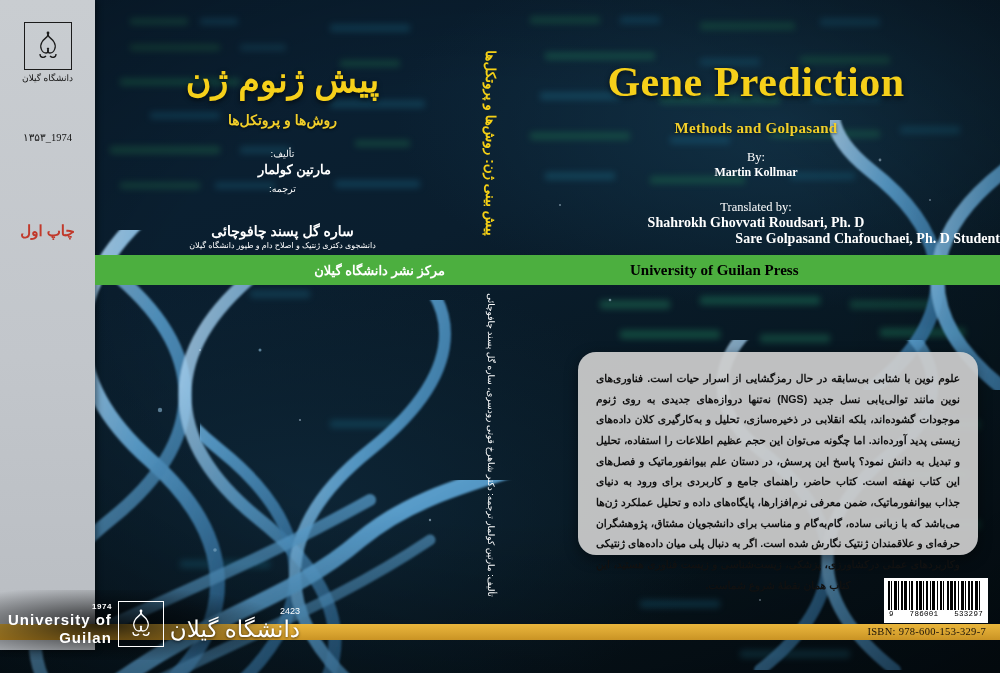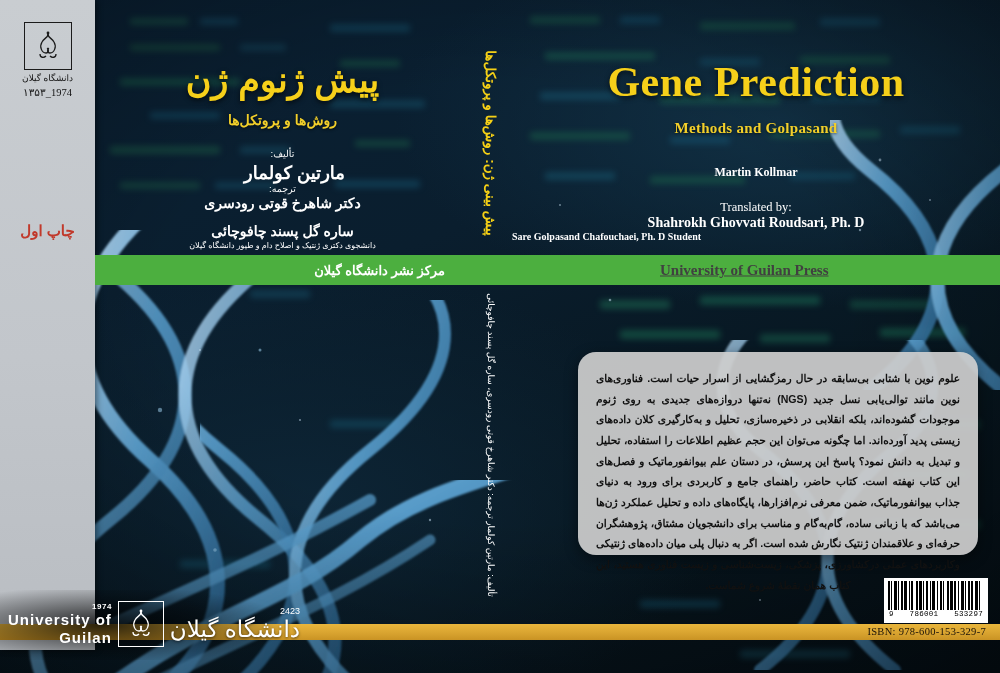--- a/index.html
+++ b/index.html
@@ -42,21 +42,21 @@
   }
   .flap-logo{
     position:absolute;left:0;right:0;top:22px;
     display:flex;flex-direction:column;align-items:center;gap:3px;
   }
   .crest{
     width:46px;height:46px;border:1.5px solid #1b1b1b;
     display:flex;align-items:center;justify-content:center;background:transparent;
   }
   .flap-uni-fa{font-size:9px;color:#141414;letter-spacing:.5px;direction:rtl;}
-  .flap-year{font-size:10.5px;color:#141414;letter-spacing:.5px;font-family:"Liberation Serif",serif;}
+  .flap-year{font-size:10.5px;color:#141414;letter-spacing:.5px;font-family:"Liberation Serif",serif;margin-top:45px;}
   .flap-edition{
     position:absolute;left:0;right:0;top:222px;text-align:center;
     font-size:15px;color:#c1392b;direction:rtl;font-weight:bold;
   }
 
   
   .spine{
     position:absolute;left:470px;top:0;width:42px;height:673px;
   }
   .spine-title,.spine-authors{
@@ -75,24 +75,23 @@
   
   .green-band{
     position:absolute;left:95px;top:255px;width:905px;height:30px;
     background:#4caf3f;
   }
   .green-band .gb-fa{
     position:absolute;right:555px;top:50%;transform:translateY(-50%);
     color:#fff;font-size:13px;direction:rtl;font-weight:bold;white-space:nowrap;
   }
   .green-band .gb-en{
-    position:absolute;left:565px;top:50%;transform:translateY(-50%);
-    color:#404040;font-size:15px;font-weight:bold;white-space:nowrap;
+    position:absolute;left:535px;top:50%;transform:translateY(-50%);
+    color:#000000;font-size:15px;font-weight:bold;white-space:nowrap;
     font-family:"Liberation Serif",serif;
-    text-decoration:underline;
   }
 
   
   .front{position:absolute;left:512px;top:0;width:488px;height:255px;}
   .front-title{
     position:absolute;left:0;right:0;top:58px;text-align:center;
     color:#f6d01a;font-family:"Liberation Serif",serif;
     font-size:42px;font-weight:bold;letter-spacing:.5px;
     text-shadow:0 2px 5px rgba(0,0,0,.65);
   }
@@ -114,44 +113,44 @@
   .front-tby{
     position:absolute;left:0;right:0;top:200px;text-align:center;
     color:#ffffff;font-family:"Liberation Serif",serif;font-size:12.5px;
   }
   .front-tr1{
     position:absolute;left:0;right:0;top:215px;text-align:center;
     color:#ffffff;font-family:"Liberation Serif",serif;
     font-size:14px;font-weight:bold;
   }
   .front-tr2{
-    position:absolute;left:0;right:0;top:231px;text-align:left;
+    position:absolute;left:0;right:0;top:231px;text-align:right;
     color:#ffffff;font-family:"Liberation Serif",serif;
-    font-size:10px;font-weight:bold;
+    font-size:14px;font-weight:bold;
   }
 
   
   .back-head{position:absolute;left:95px;top:0;width:375px;height:255px;direction:rtl;}
   .bh-title{
     position:absolute;left:0;right:0;top:60px;text-align:center;
     color:#f6d01a;font-size:35px;font-weight:bold;
     text-shadow:0 2px 5px rgba(0,0,0,.65);
   }
   .bh-sub{
     position:absolute;left:0;right:0;top:112px;text-align:center;
     color:#f2cf2a;font-size:14px;font-weight:bold;
     text-shadow:0 1px 3px rgba(0,0,0,.6);
   }
   .bh-lbl1{
     position:absolute;left:0;right:0;top:148px;text-align:center;
     color:#ffffff;font-size:9.5px;
   }
   .bh-author{
     position:absolute;left:0;right:0;top:162px;text-align:center;
-    color:#ffffff;font-size:18px;font-weight:bold;padding-left:24px;
+    color:#ffffff;font-size:13px;font-weight:bold;padding-left:24px;
   }
   .bh-lbl2{
     position:absolute;left:0;right:0;top:183px;text-align:center;
     color:#ffffff;font-size:9.5px;
   }
   .bh-tr1{
     position:absolute;left:0;right:0;top:195px;text-align:center;
     color:#ffffff;font-size:14px;font-weight:bold;
   }
   .bh-tr1aff{
@@ -432,33 +431,33 @@
     </div>
     <div class="flap-edition">چاپ اول</div>
   </div>
 
   <div class="back-head">
     <div class="bh-title">پیش ژنوم ژن</div>
     <div class="bh-sub">روش‌ها و پروتکل‌ها</div>
     <div class="bh-lbl1">تألیف:</div>
     <div class="bh-author">مارتین کولمار</div>
     <div class="bh-lbl2">ترجمه:</div>
-    <div class="bh-tr1">دکتر شاهرخ قوتی رودسری</div>
     <div class="bh-tr2">ساره گل پسند چافوچائی</div>
     <div class="bh-tr2aff">دانشجوی دکتری ژنتیک و اصلاح دام و طیور دانشگاه گیلان</div>
   </div>
 
   <div class="spine">
     <div class="spine-title">پیش بینی ژن: روش‌ها و پروتکل‌ها</div>
     <div class="spine-authors">تألیف: مارتین کولمار    ترجمه: دکتر شاهرخ قوتی رودسری، ساره گل پسند چافوچائی</div>
   </div>
 
   <div class="front">
     <div class="front-title">Gene Prediction</div>
     <div class="front-sub">Methods and Golpasand</div>
+    <div class="front-by">By:</div>
     <div class="front-author">Martin Kollmar</div>
     <div class="front-tby">Translated by:</div>
     <div class="front-tr1">Shahrokh Ghovvati Roudsari, Ph. D</div>
     <div class="front-tr2">Sare Golpasand Chafouchaei, Ph. D Student</div>
   </div>
 
   <div class="green-band">
     <div class="gb-fa">مرکز نشر دانشگاه گیلان</div>
     <div class="gb-en">University of Guilan Press</div>
   </div>

